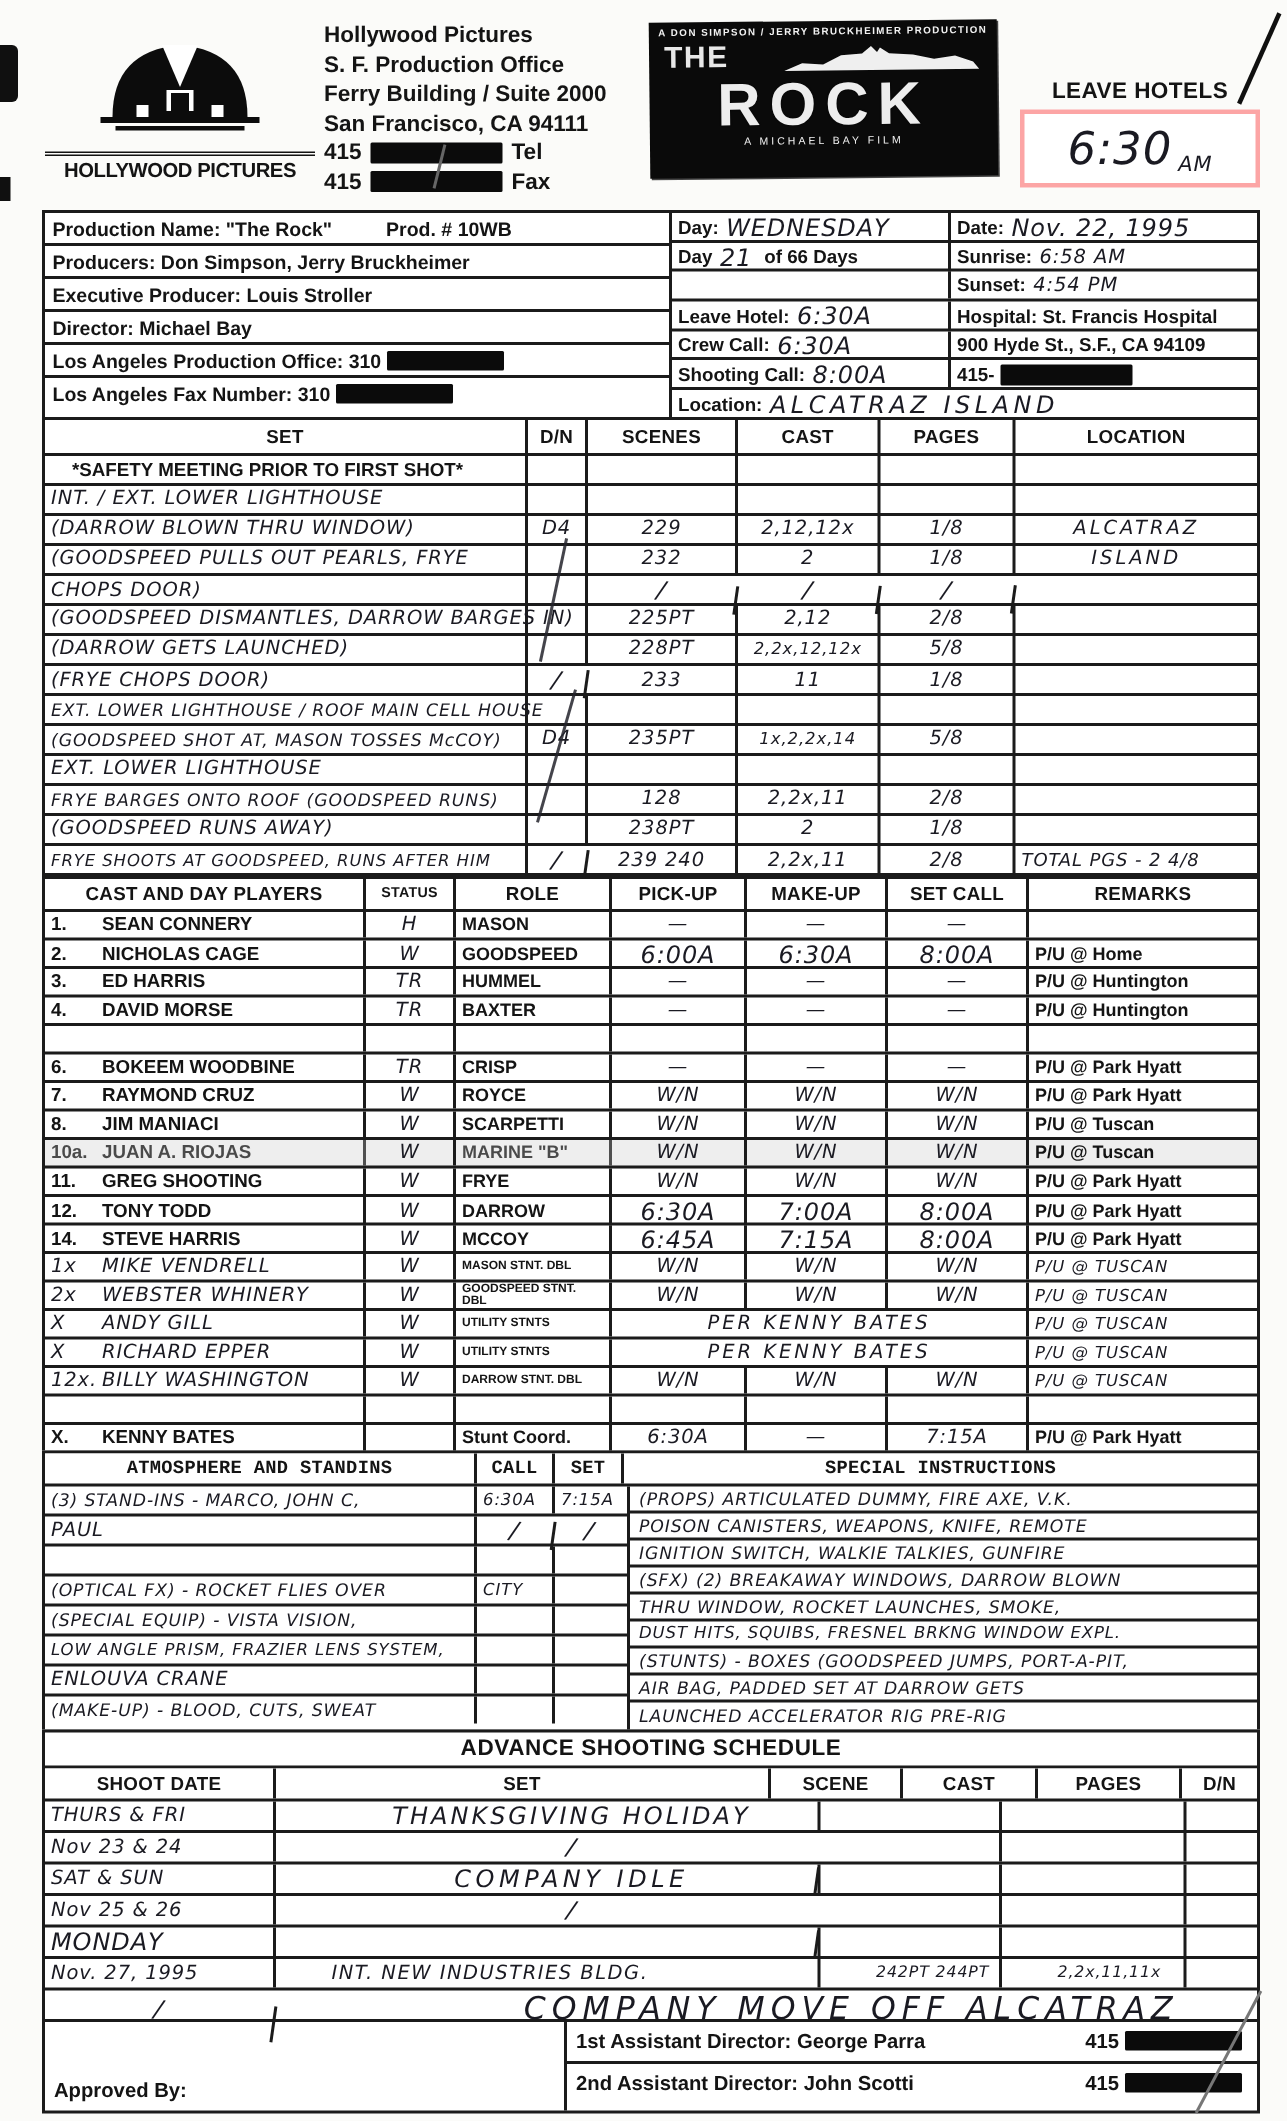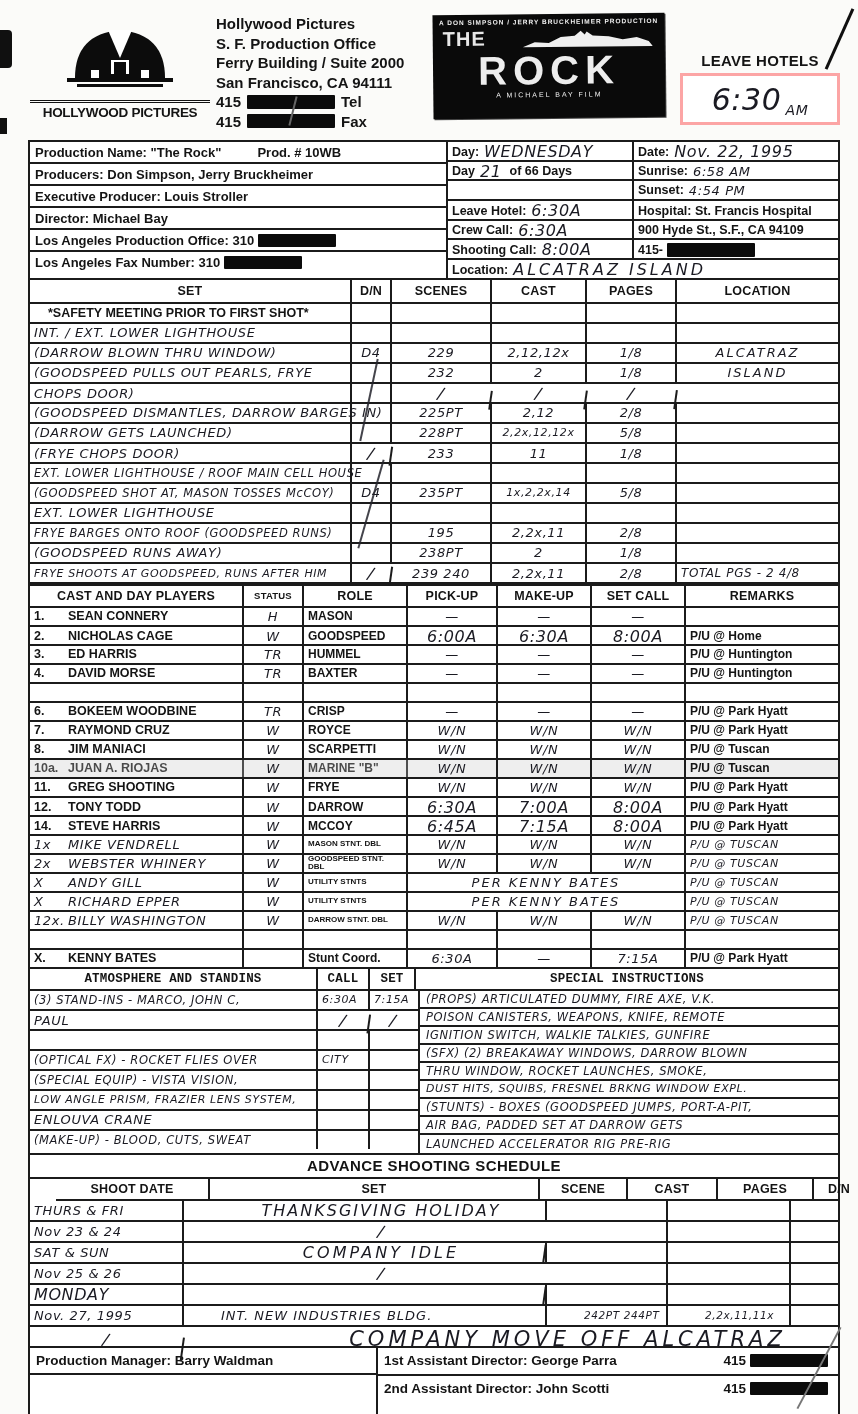--- a/index.html
+++ b/index.html
@@ -90,21 +90,21 @@
             padding:0 6px;box-sizing:border-box;}
   .atm-line:last-child{border-bottom:none;}
   .acell{display:flex;align-items:center;padding:0 4px;border-right:2px solid #1b1b1b;
          white-space:nowrap;overflow:visible;}
   .acell:last-child{border-right:none;}
   
   .adv-title{height:22px;display:flex;align-items:center;justify-content:center;
              font-weight:bold;font-size:15px;border-bottom:2px solid #1b1b1b;letter-spacing:.4px;}
   .adv-g{grid-template-columns:154px 330px 88px 90px 96px 50px;}
   .adv-sec .tr{height:19px;gap:33px;}
-  .adv-sec .thead{height:20px;margin-left:26px;}
+  .adv-sec .thead{height:20px;}
   .adv-move{height:30px;}
   .adv-move .big{font-size:21px;letter-spacing:4px;}
   
   .foot-g{grid-template-columns:348px 460px;}
   .f-left{border-right:2px solid #1b1b1b;padding:0;}
   .f-pm{height:25px;display:flex;align-items:center;padding:0 6px;font-size:13.5px;
         font-weight:bold;border-bottom:2px solid #1b1b1b;}
   .f-app{height:53px;display:flex;align-items:flex-end;padding:0 6px 6px;font-size:13.5px;
          font-weight:bold;}
   .f-row{height:26px;display:flex;align-items:center;border-bottom:2px solid #1b1b1b;
@@ -348,21 +348,21 @@
       <div class="td hw">EXT. LOWER LIGHTHOUSE</div>
       <div class="td"></div>
         <div class="td"></div>
       <div class="td"></div>
         <div class="td"></div>
       <div class="td"></div>
     </div>
     <div class="g set-g tr">
       <div class="td hw" style="font-size:11.5px">FRYE BARGES ONTO ROOF (GOODSPEED RUNS)</div>
       <div class="td hw ctr"></div>
-      <div class="td hw ctr">195</div>
+      <div class="td hw ctr">128</div>
       <div class="td hw ctr">2,2x,11</div>
       <div class="td hw ctr">2/8</div>
       <div class="td"></div>
     </div>
     <div class="g set-g tr">
       <div class="td hw">(GOODSPEED RUNS AWAY)</div>
       <div class="td hw ctr"></div>
       <div class="td hw ctr">238PT</div>
       <div class="td hw ctr">2</div>
       <div class="td hw ctr">1/8</div>
@@ -734,21 +734,20 @@
     </div>
     <div class="g adv-g tr adv-move">
       <div class="td hw mk">∕</div>
       <div class="td hw big ctr" style="grid-column:span 4">COMPANY MOVE OFF ALCATRAZ</div>
       <div class="td"></div>
     </div>
   </div>
 
   <div class="sec g foot-g">
     <div class="f-left">
-      <div class="f-pm">Production Manager: Barry Waldman</div>
       <div class="f-app">Approved By:</div>
     </div>
     <div>
       <div class="f-row">
         <span class="f-lab">1st Assistant Director: George Parra</span>
         <span>415</span>
         <span class="redact sm"></span>
       </div>
       <div class="f-row">
         <span class="f-lab">2nd Assistant Director: John Scotti</span>

